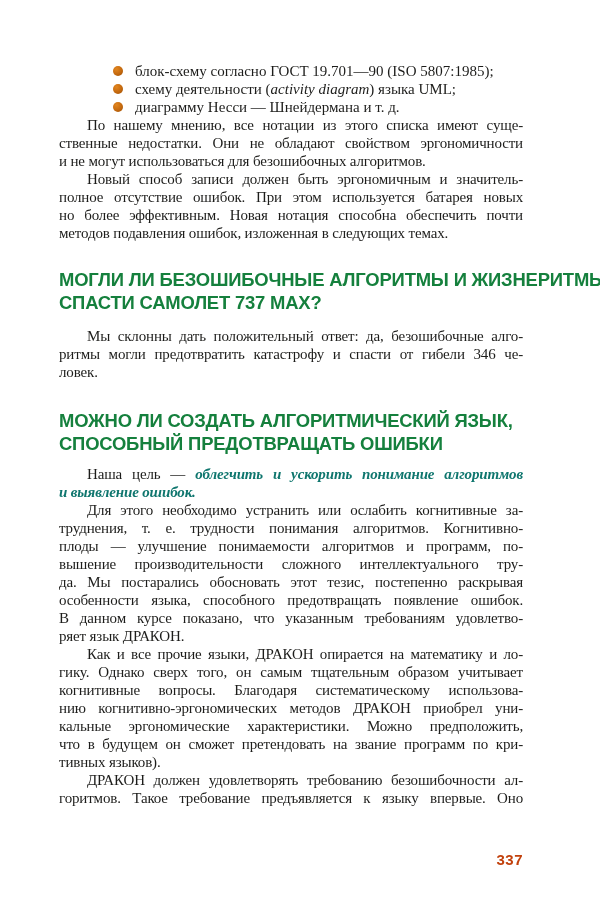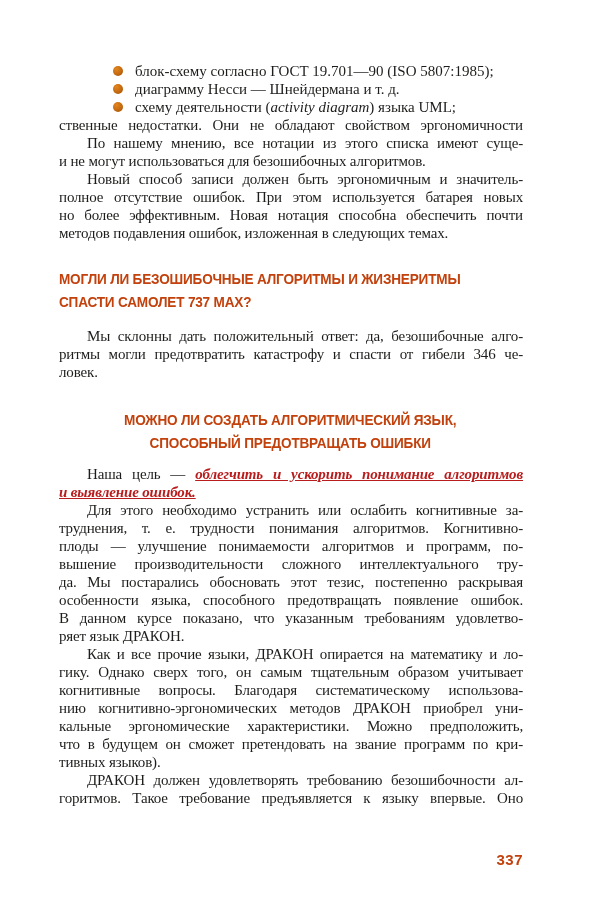--- a/index.html
+++ b/index.html
@@ -38,34 +38,33 @@
     font-size: 15px;
     line-height: 18px;
     letter-spacing: -0.15px;
   }
   .j { text-align: justify; text-align-last: justify; }
   .ind { text-indent: 28px; }
   
   .head {
     font-family: "Liberation Sans", sans-serif;
     font-weight: bold;
-    font-size: 14px;
+    font-size: 19px;
     line-height: 23px;
-    color: #c2410c;
+    color: #15803d;
     letter-spacing: -0.2px;
     margin: 26px 0 13px 0;
   }
-  .head.h2nd { margin: 28px 0 10px 12px; text-align: center; }
+  .head.h2nd { margin: 28px 0 10px 0; }
   .hln { transform: scaleX(0.97); transform-origin: left center; white-space: nowrap; }
   
   .em {
     font-weight: bold;
     font-style: italic;
-    color: #b91c1c;
-    text-decoration: underline;
+    color: #0f766e;
   }
   
   .pageno {
     position: absolute;
     top: 851px; right: 77px;
     font-family: "Liberation Sans", sans-serif;
     font-weight: bold;
     font-size: 15px;
     letter-spacing: 0.5px;
     color: #c2410c;
@@ -76,31 +75,31 @@
 
 <div class="page">
 
   <ul class="blist">
     <li>
       <span class="dot"></span>
       <span><span>блок-схему согласно ГОСТ 19.701—90 (ISO 5807:1985);</span><i></i><span></span></span>
     </li>
     <li>
       <span class="dot"></span>
-      <span><span>диаграмму Несси — Шнейдермана и т. д.</span><i></i><span></span></span>
+      <span><span>схему деятельности (</span><i>activity diagram</i><span>) языка UML;</span></span>
     </li>
     <li>
       <span class="dot"></span>
-      <span><span>схему деятельности (</span><i>activity diagram</i><span>) языка UML;</span></span>
+      <span><span>диаграмму Несси — Шнейдермана и т. д.</span><i></i><span></span></span>
     </li>
   </ul>
 
   <div class="para">
+    <div class="ln j ind">По нашему мнению, все нотации из этого списка имеют суще-</div>
     <div class="ln j">ственные недостатки. Они не обладают свойством эргономичности</div>
-    <div class="ln j ind">По нашему мнению, все нотации из этого списка имеют суще-</div>
     <div class="ln">и не могут использоваться для безошибочных алгоритмов.</div>
   </div>
 
   <div class="para">
     <div class="ln j ind">Новый способ записи должен быть эргономичным и значитель-</div>
     <div class="ln j">полное отсутствие ошибок. При этом используется батарея новых</div>
     <div class="ln j">но более эффективным. Новая нотация способна обеспечить почти</div>
     <div class="ln">методов подавления ошибок, изложенная в следующих темах.</div>
   </div>
 

